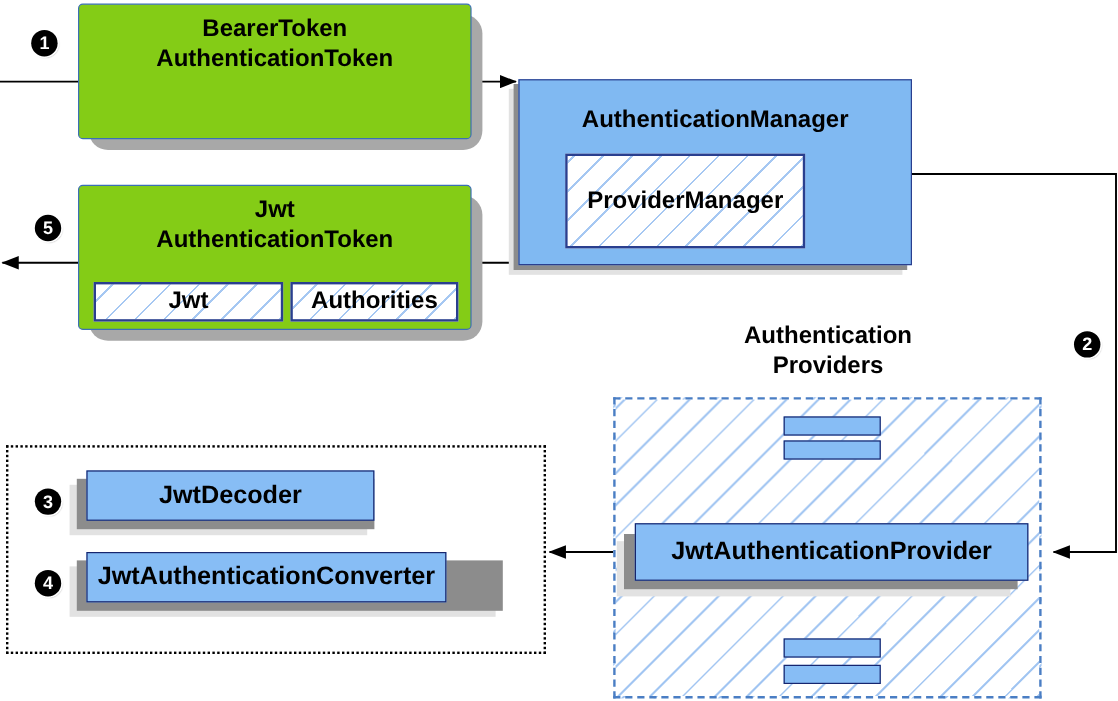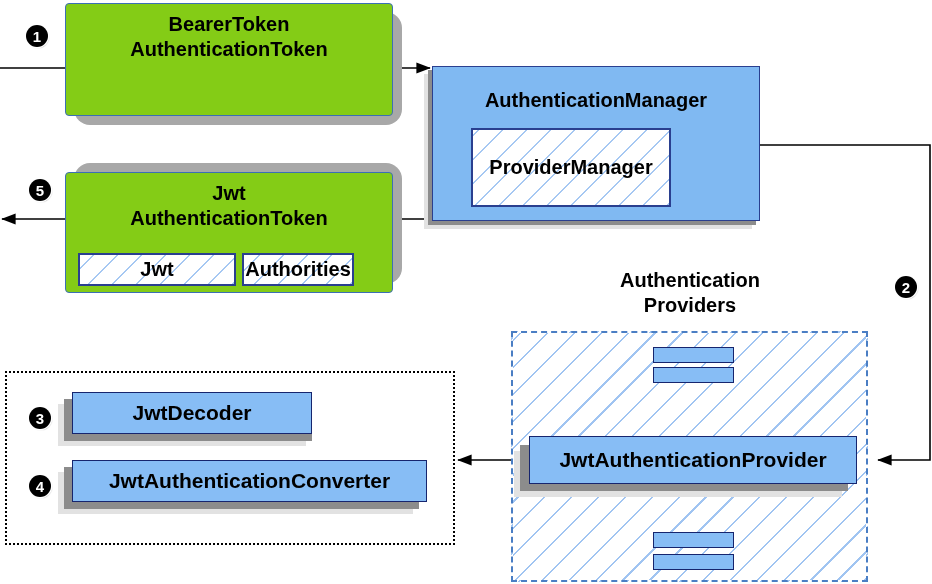--- a/index.html
+++ b/index.html
@@ -211,25 +211,25 @@
     <line x1="693" y1="492" x2="693" y2="528" stroke="#000000" stroke-width="4.5" marker-start="url(#arrowtail)" marker-end="url(#arrowhead)"></line>
   </svg>
 
   <div class="card-shadow" style="left:74px; top:12px; width:328px; height:113px;"></div>
   <div class="card" style="left:65px; top:3px; width:328px; height:113px;">
     <div class="card-title" style="top:8px;">BearerToken
 AuthenticationToken</div>
   </div>
 
   <div class="card-shadow" style="left:74px; top:163px; width:328px; height:121px;"></div>
-  <div class="card" style="left:65px; top:172px; width:328px; height:121px;">
+  <div class="card" style="left:65px; top:154px; width:328px; height:121px;">
     <div class="card-title" style="top:8px;">Jwt
 AuthenticationToken</div>
     <div class="hatch-box" style="left:12px; top:80px; width:158px; height:33px;">Jwt</div>
-    <div class="hatch-box" style="left:176px; top:80px; width:112px; height:33px;">Authorities</div>
+    <div class="hatch-box" style="left:176px; top:80px; width:140px; height:33px;">Authorities</div>
   </div>
 
   <div class="rect-shadow-light" style="left:424px; top:74px; width:328px; height:155px;"></div>
   <div class="rect-shadow-dark" style="left:428px; top:70px; width:328px; height:155px;"></div>
   <div class="rect-card" style="left:432px; top:66px; width:328px; height:155px;">
     <div class="rect-title" style="top:22px;">AuthenticationManager</div>
     <div class="hatch-box" style="left:38px; top:61px; width:200px; height:79px;">ProviderManager</div>
   </div>
 
   <div class="providers-label" style="left:570px; top:268px; width:240px;">Authentication
@@ -248,21 +248,21 @@
   <div class="flat-card" style="left:529px; top:436px; width:328px; height:48px; font-size:21px; z-index:9;">JwtAuthenticationProvider</div>
 
   <div class="dotted-box" style="left:5px; top:371px; width:450px; height:174px;"></div>
 
   <div class="flat-shadow-light" style="left:58px; top:404px; width:248px; height:42px;"></div>
   <div class="flat-shadow-dark" style="left:64px; top:399px; width:248px; height:42px;"></div>
   <div class="flat-card" style="left:72px; top:392px; width:240px; height:42px;">JwtDecoder</div>
 
   <div class="flat-shadow-light" style="left:58px; top:472px; width:355px; height:42px;"></div>
   <div class="flat-shadow-dark" style="left:64px; top:467px; width:355px; height:42px;"></div>
-  <div class="flat-card" style="left:72px; top:460px; width:355px; height:42px;">JwtAuthenticationConverter</div>
+  <div class="flat-card" style="left:72px; top:460px; width:300px; height:42px;">JwtAuthenticationConverter</div>
 
   <div class="marker" style="left:26px; top:25px;">1</div>
   <div class="marker" style="left:895px; top:276px;">2</div>
   <div class="marker" style="left:29px; top:407px;">3</div>
   <div class="marker" style="left:29px; top:475px;">4</div>
   <div class="marker" style="left:29px; top:179px;">5</div>
 
 </div>
 
 </body></html>

